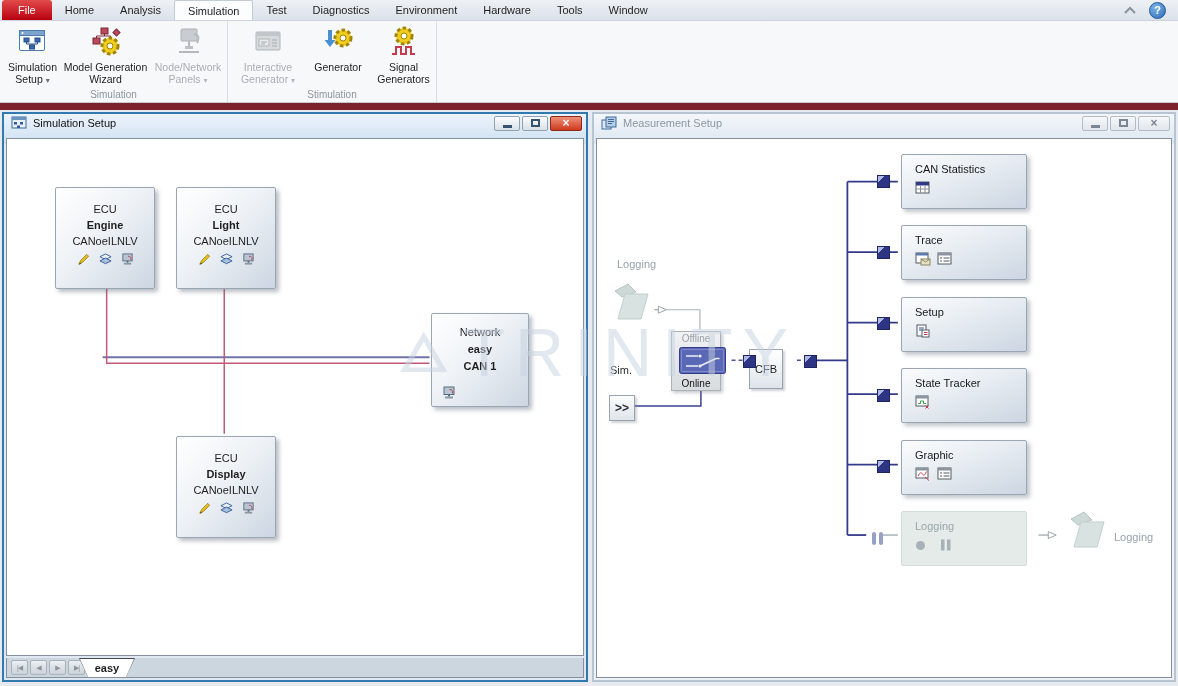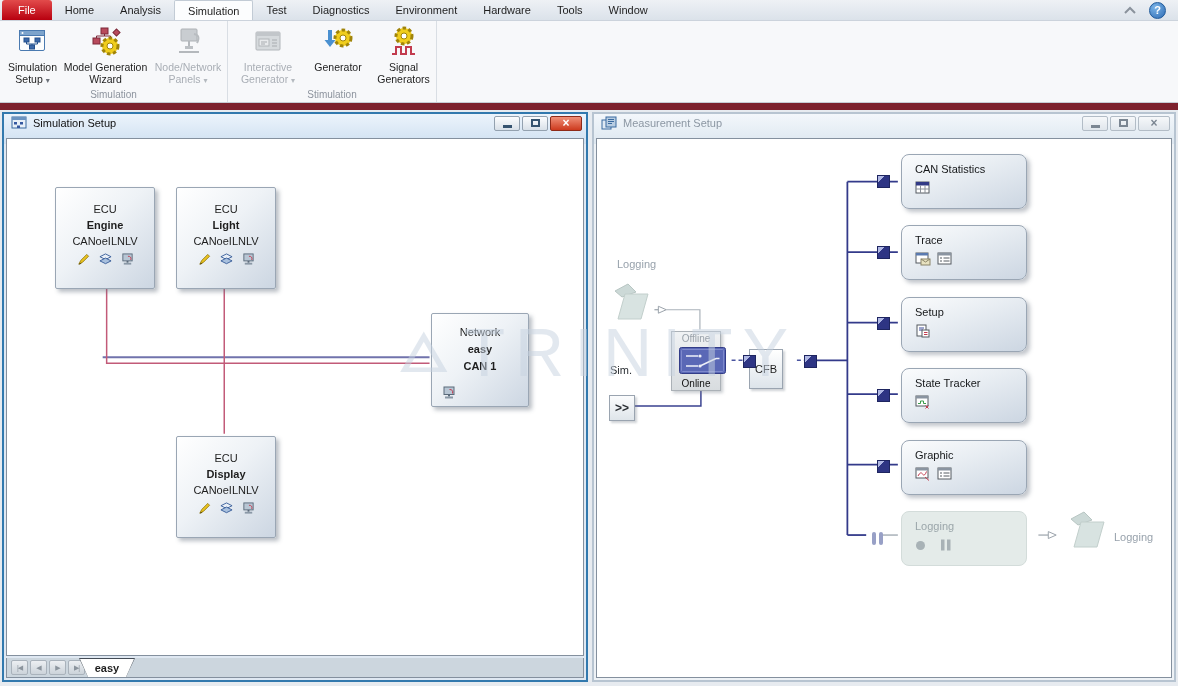--- a/index.html
+++ b/index.html
@@ -97,21 +97,21 @@
   .sheettab { position:absolute; left:72px; top:0; height:19px; width:56px; }
   .sheettab-outer { position:absolute; inset:0; background:#444c56;
     clip-path:polygon(0 0,100% 0,calc(100% - 9px) 100%,9px 100%); }
   .sheettab-inner { position:absolute; inset:1px 1px 0 1px; background:#fff;
     clip-path:polygon(0 0,100% 0,calc(100% - 8px) 100%,8px 100%);
     display:flex; align-items:center; justify-content:center; font-weight:bold; }
 
   
   .mblock { position:absolute; left:304px; width:126px; height:55px; z-index:2;
     background:linear-gradient(160deg,#fbfcfd,#e9eef3 40%,#ccd6e2);
-    border:1px solid #9aa6b4; border-radius:8px;
+    border:1px solid #9aa6b4; border-radius:2px;
     box-shadow:3px 3px 4px rgba(100,110,125,.4); padding:8px 0 0 13px; color:#16181a; }
   .mb0{top:15px;} .mb1{top:86px;} .mb2{top:158px;} .mb3{top:229px;} .mb4{top:301px;}
   .mb5{top:372px;}
   .mblock.disabled { background:#e4ebe9; border-color:#d3dcda; box-shadow:none; color:#9ba6aa; }
   .micons { margin-top:6px; display:flex; gap:6px; align-items:center; height:14px; }
   .cube { position:absolute; width:13px; height:13px; border:1px solid #1e2560; z-index:3;
     background:linear-gradient(135deg,#b0b8e4 28%,#2e3584 28%); }
   .dcbar { position:absolute; width:4px; height:13px; border-radius:2px; background:#98a0c6; z-index:3; }
   .switchbox { position:absolute; left:74px; top:192px; width:50px; height:60px; z-index:2;
     background:linear-gradient(#f0f2f4,#d8dcdf); border:1px solid #abb1b7;

